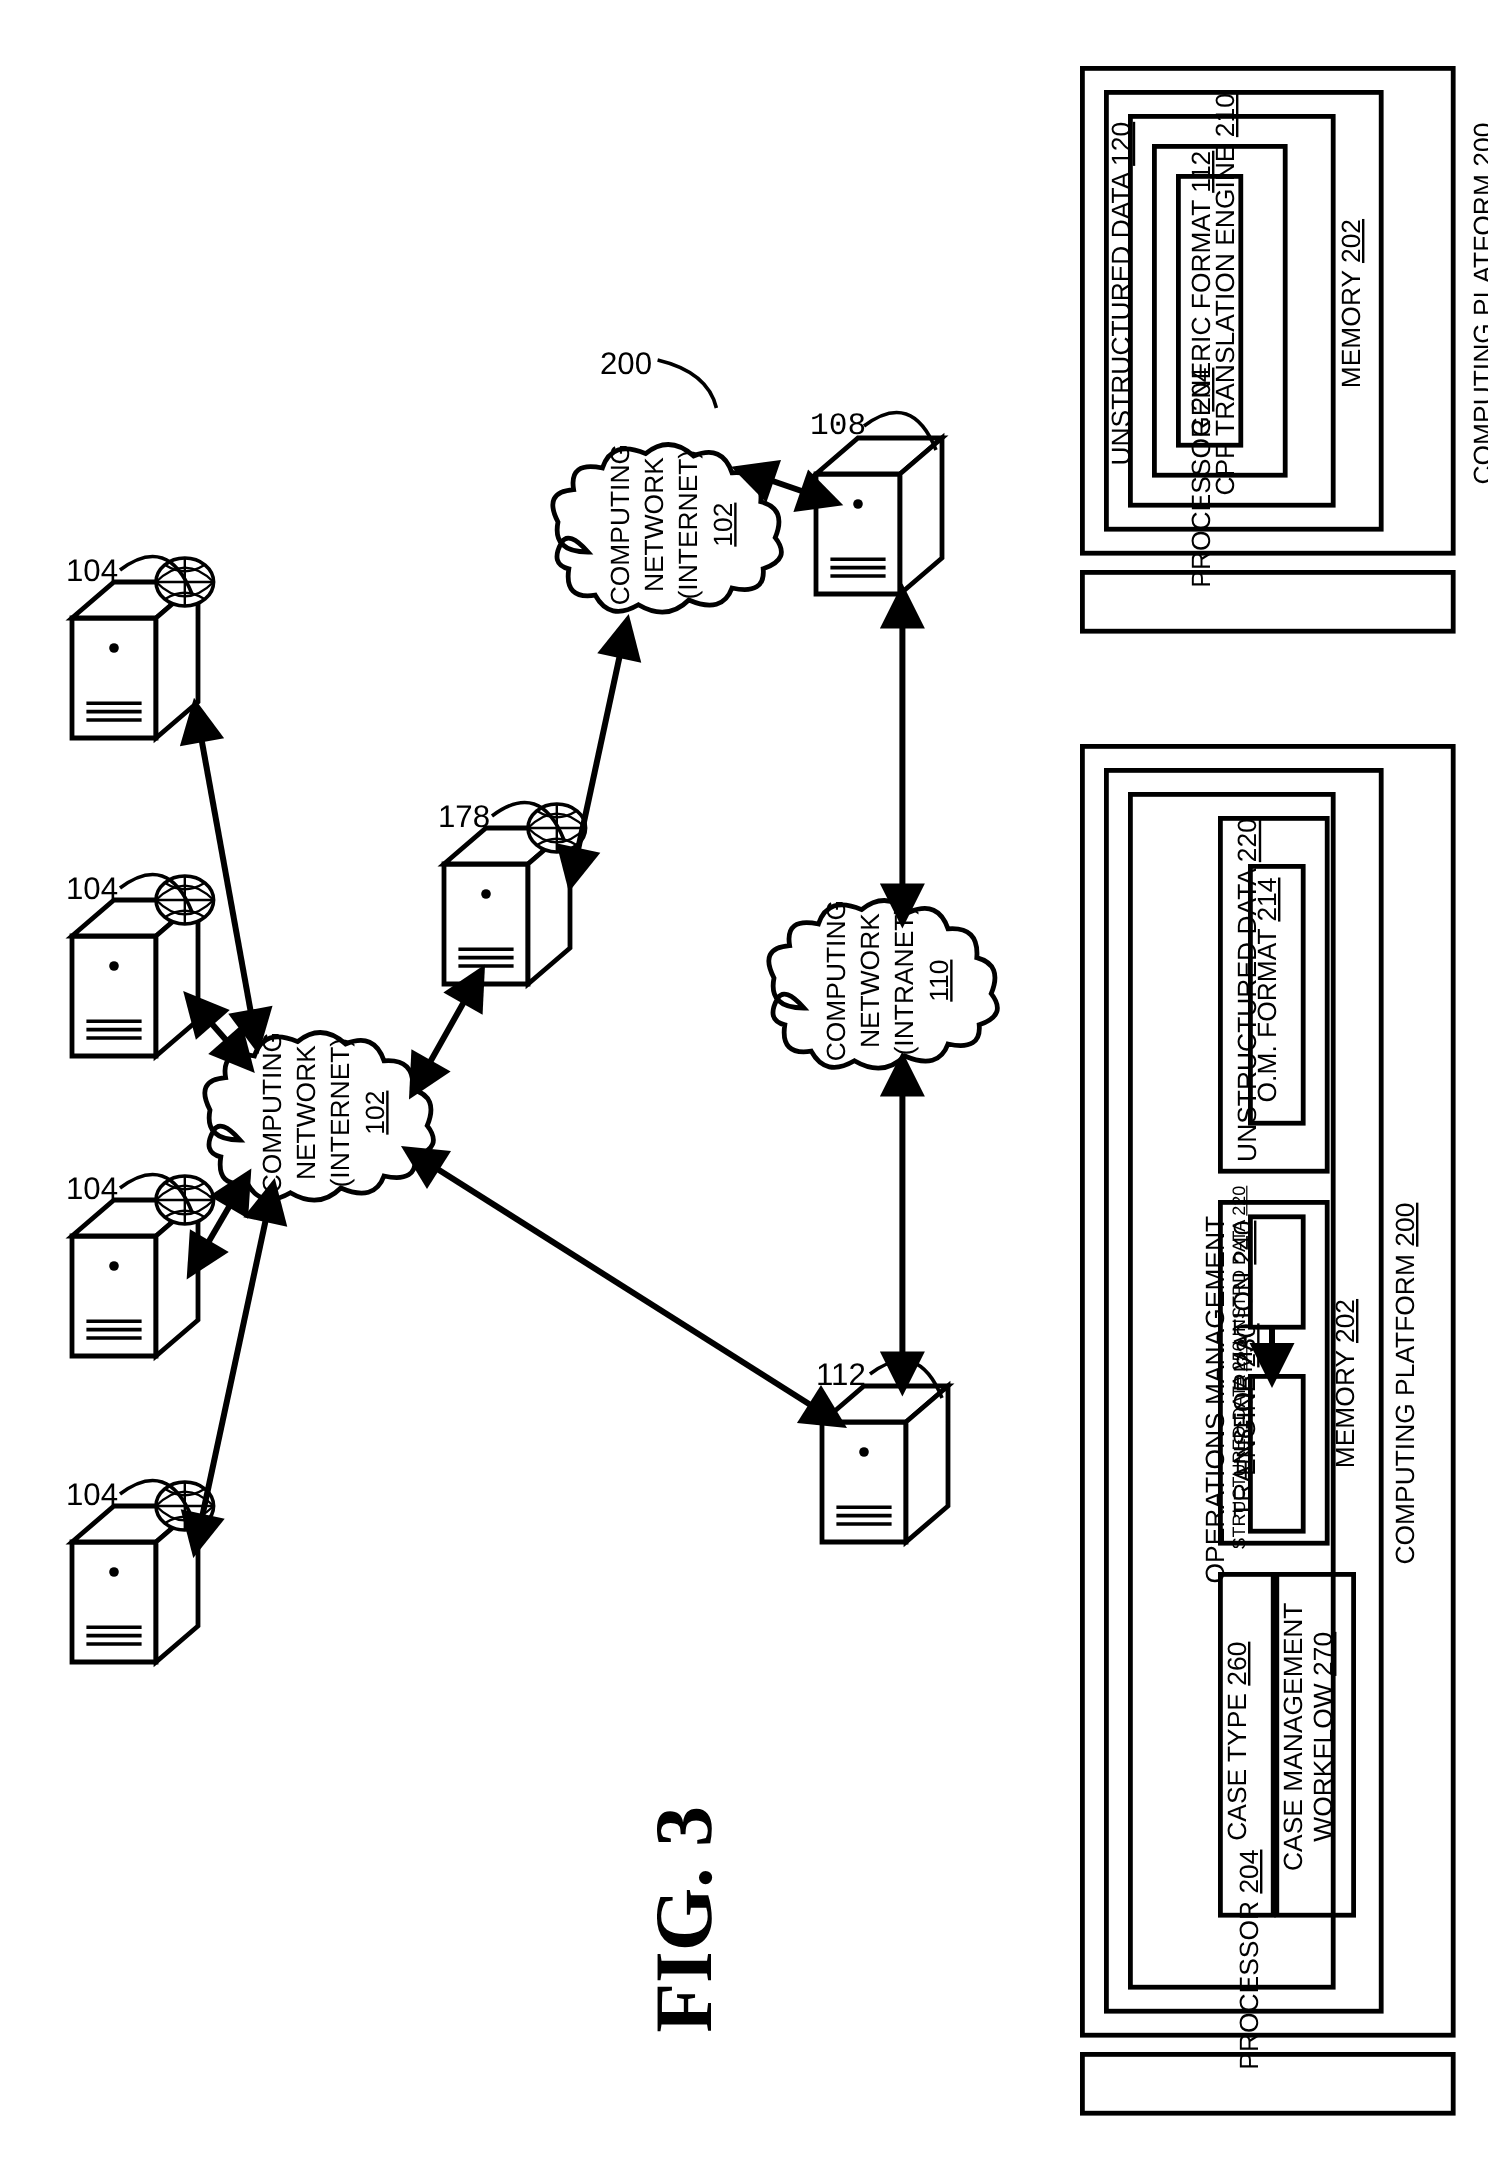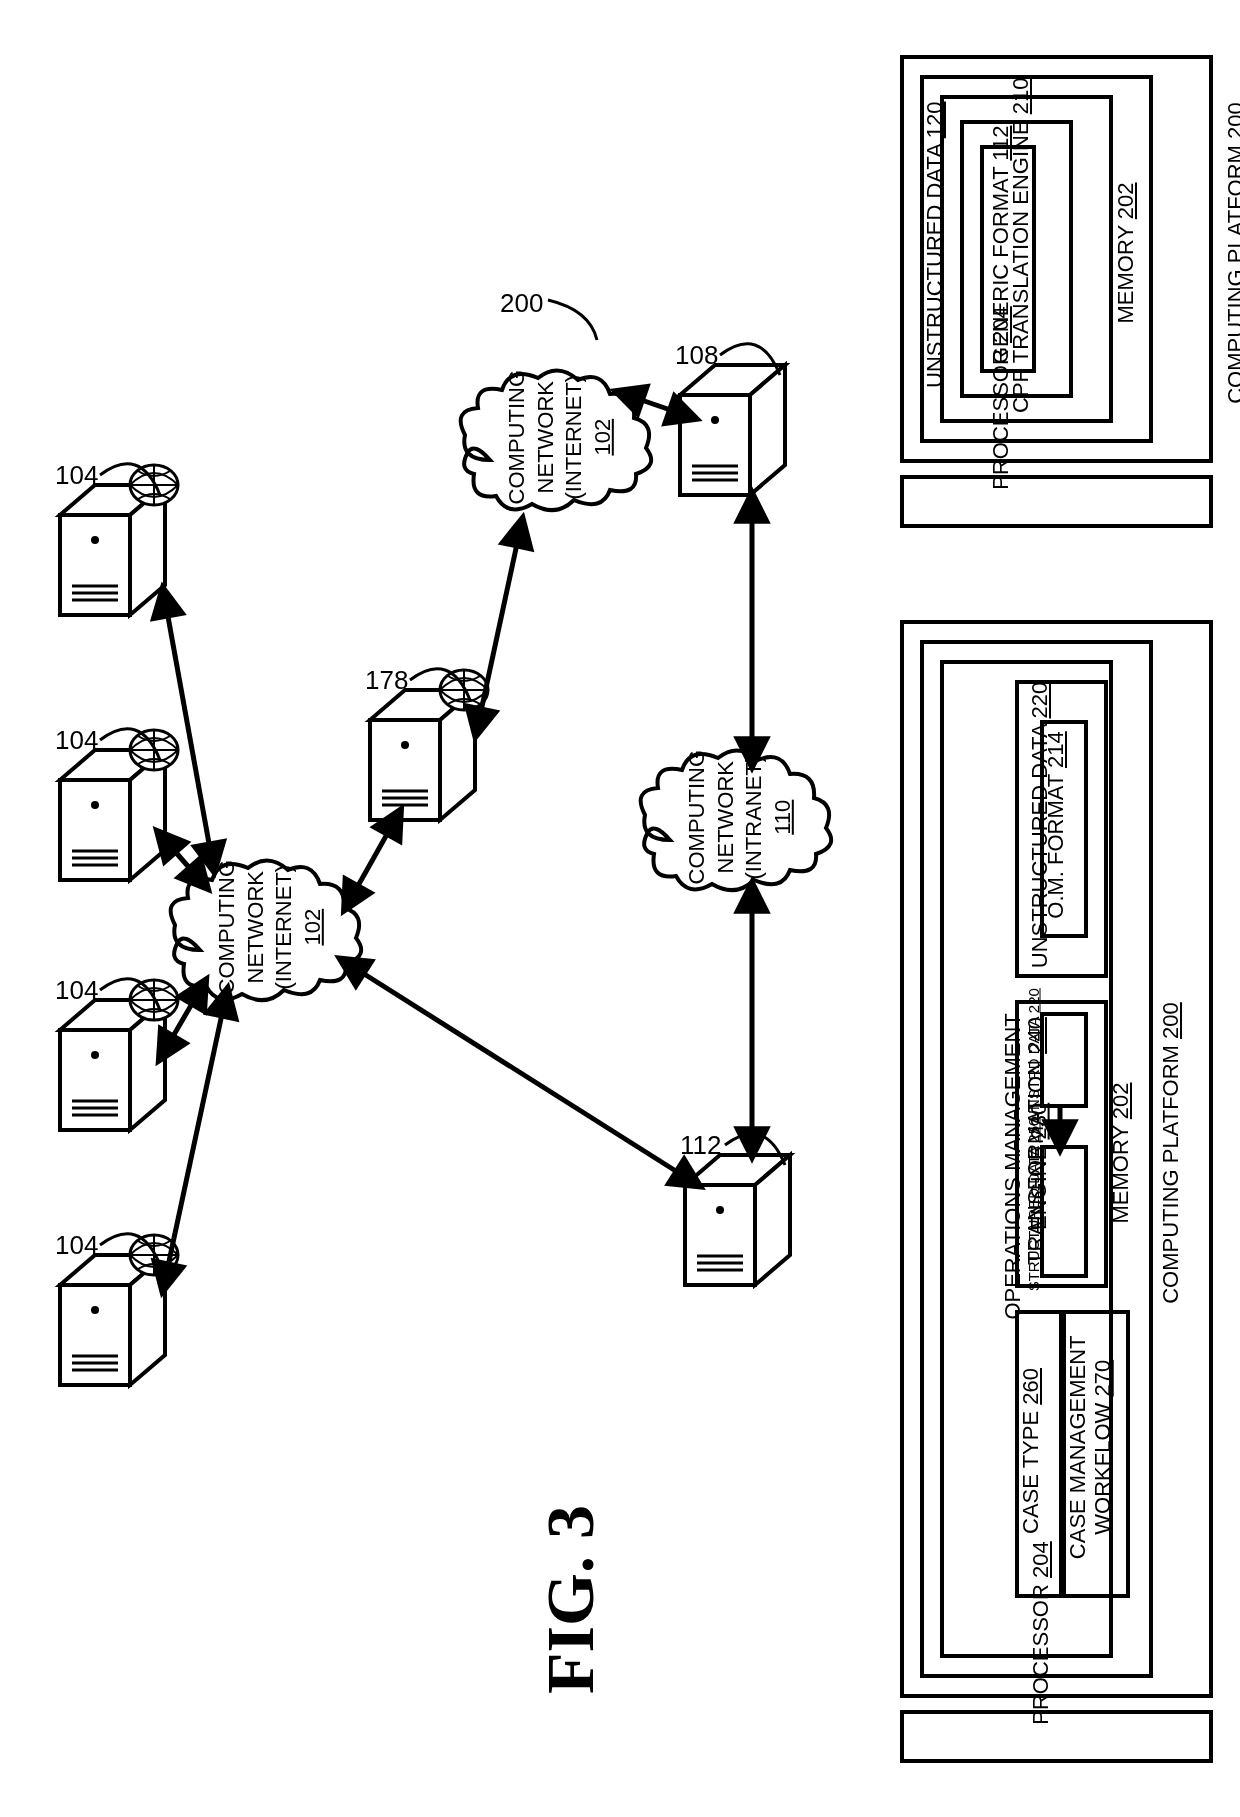--- a/index.html
+++ b/index.html
@@ -83,21 +83,21 @@
 </svg>
 
 <div class="abs rot fig-label" style="left:420px;top:1560px;width:300px;text-align:center;">FIG. 3</div>
 <div class="abs ref" style="left:500px;top:288px;">200</div>
 
 <div class="abs ref" style="left:55px;top:460px;">104</div>
 <div class="abs ref" style="left:55px;top:725px;">104</div>
 <div class="abs ref" style="left:55px;top:975px;">104</div>
 <div class="abs ref" style="left:55px;top:1230px;">104</div>
 <div class="abs ref" style="left:365px;top:665px;">178</div>
-<div class="abs ref" style="left:675px;top:340px;">108</div>
+<div class="abs ref" style="left:675px;top:340px;font-family:Liberation Mono, monospace;">108</div>
 <div class="abs ref" style="left:680px;top:1130px;">112</div>
 
 <div class="abs rot cloud-txt" style="left:195px;top:870px;width:150px;">
   <span>COMPUTING</span><br>
   <span>NETWORK</span><br>
   <span>(INTERNET)</span><br>
   <span class="u">102</span>
 </div>
 <div class="abs rot cloud-txt" style="left:485px;top:380px;width:150px;">
   <span>COMPUTING</span><br>

